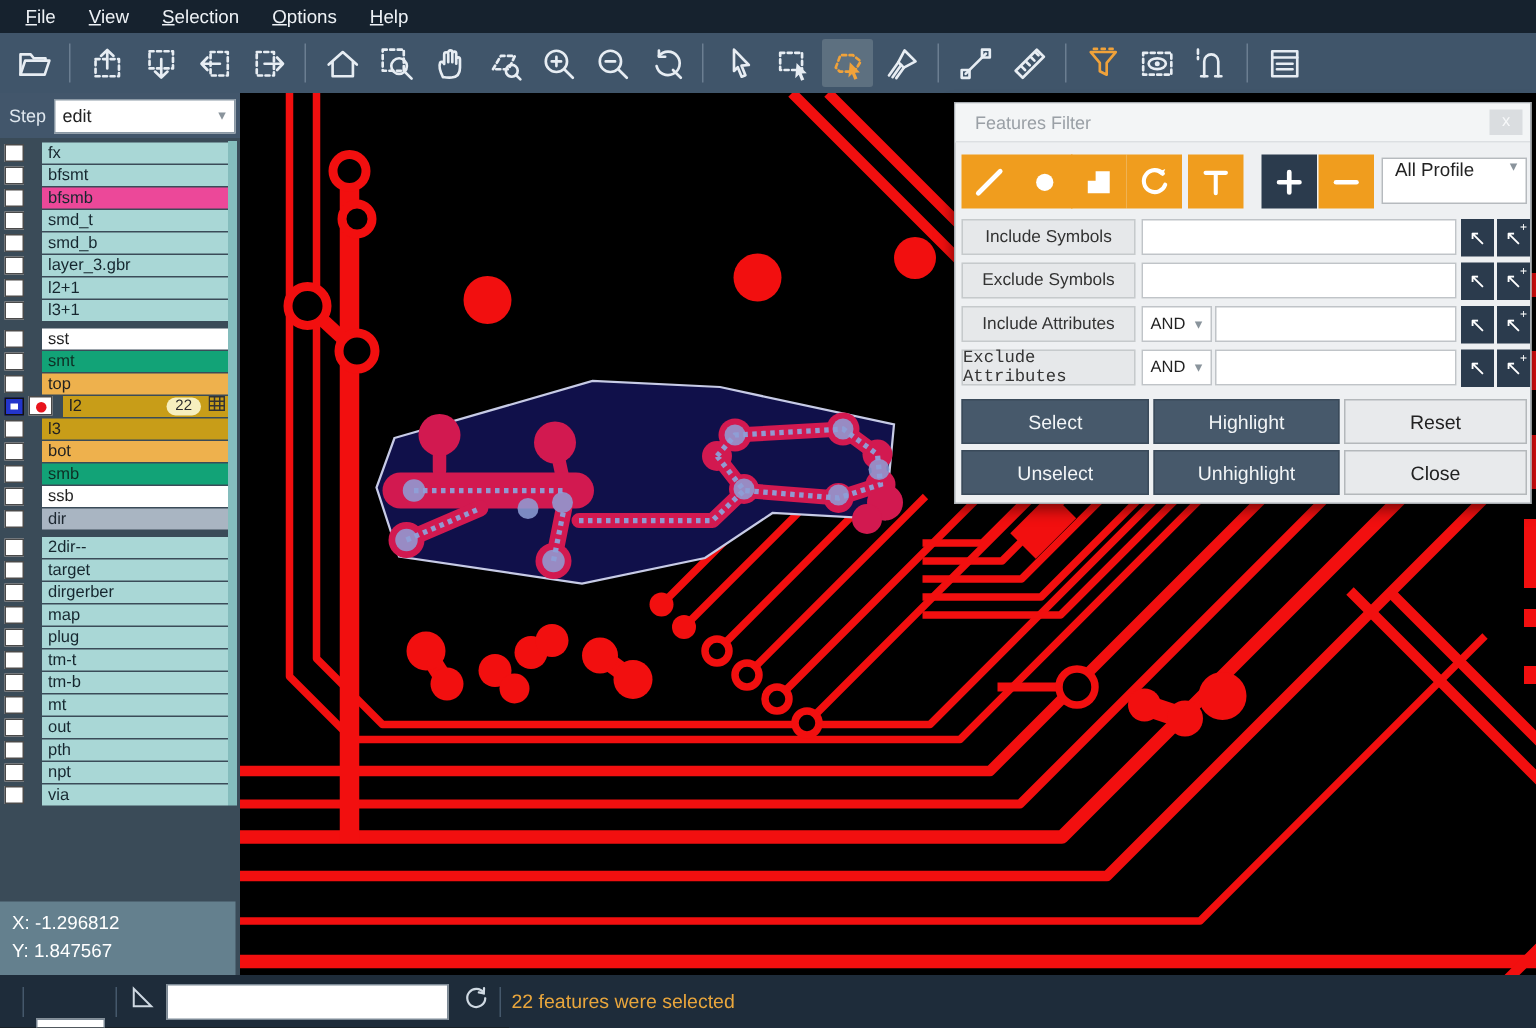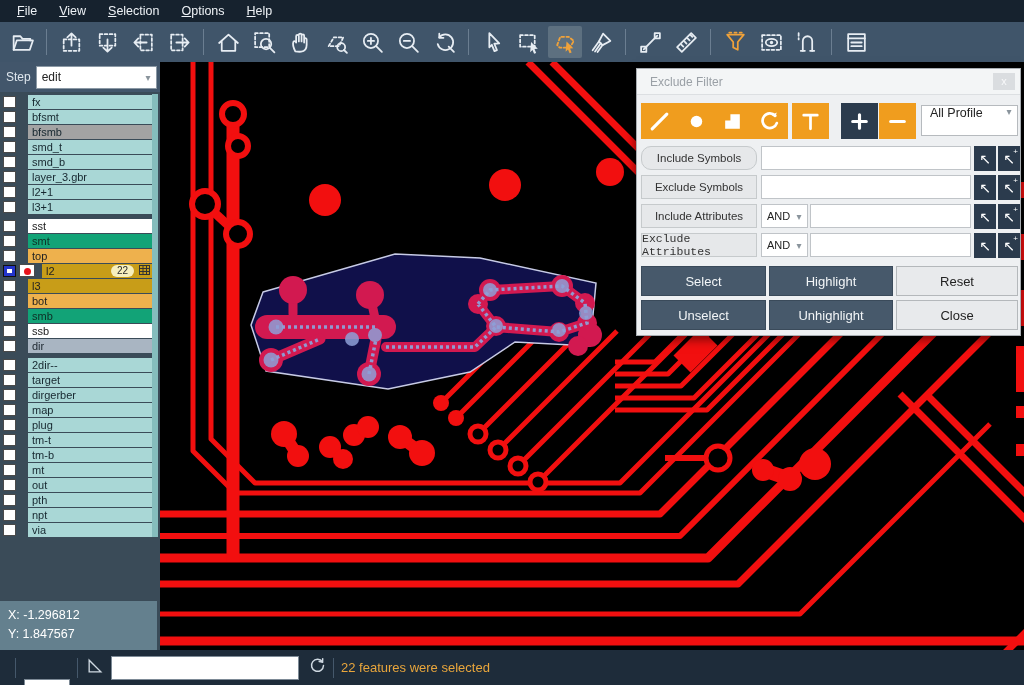--- a/index.html
+++ b/index.html
@@ -365,21 +365,21 @@
             </div>
           </div>
           <div class="layer-row">
             <span class="cbx"></span>
             <div class="layer-cell" style="background: rgb(169, 215, 214); color: rgb(22, 39, 47);">
               <span>bfsmt</span>
             </div>
           </div>
           <div class="layer-row">
             <span class="cbx"></span>
-            <div class="layer-cell" style="background: #a3a3a3; color: rgb(22, 39, 47);">
+            <div class="layer-cell" style="background: #ec4899; color: rgb(22, 39, 47);">
               <span>bfsmb</span>
             </div>
           </div>
           <div class="layer-row">
             <span class="cbx"></span>
             <div class="layer-cell" style="background: rgb(169, 215, 214); color: rgb(22, 39, 47);">
               <span>smd_t</span>
             </div>
           </div>
           <div class="layer-row">
@@ -546,21 +546,21 @@
       </div>
     <div id="layer-scrollbar"></div>
     <div id="coord-panel">
       <div>X: -1.296812</div>
       <div>Y: 1.847567</div>
     </div>
   </div>
 
   <div id="dialog">
     <div id="dlg-title">
-      <span>Exclude Filter</span>
+      <span>Features Filter</span>
       <div id="dlg-close">x</div>
     </div>
     <div id="dlg-tools">
         <div class="dtool orange" style="left: 4px;">
           <svg viewBox="0 0 22 22">
             <path d="M4,18 L18,4" stroke-width="3"></path>
           </svg>
         </div>
         <div class="dtool orange" style="left: 41px;">
           <svg viewBox="0 0 22 22">
@@ -592,21 +592,21 @@
           <svg viewBox="0 0 22 22">
             <path d="M4.5,11 H17.5" stroke-width="3"></path>
           </svg>
         </div>
       </div>
     <div id="profile-select">
       <span class="val">All Profile</span>
       <span class="chev">▾</span>
     </div>
     <div id="dlg-rows">
-        <div class="frow-label" style="top: 77px; border-radius: 10px;">Include Symbols</div>
+        <div class="frow-label" style="top: 77px;">Include Symbols</div>
         <input class="frow-input" style="top: 77px; left: 124px; width: 210px;">
         <div class="arrow-btn" style="top: 77px; left: 337px;">↖</div>
         <div class="arrow-btn" style="top: 77px; left: 361px;">↖<span class="plus">+</span></div>
         <div class="frow-label" style="top: 106px;">Exclude Symbols</div>
         <input class="frow-input" style="top: 106px; left: 124px; width: 210px;">
         <div class="arrow-btn" style="top: 106px; left: 337px;">↖</div>
         <div class="arrow-btn" style="top: 106px; left: 361px;">↖<span class="plus">+</span></div>
         <div class="frow-label" style="top: 135px;">Include Attributes</div>
         <div class="frow-op" style="top: 135px; left: 124px;">
           <span class="val">AND</span>

